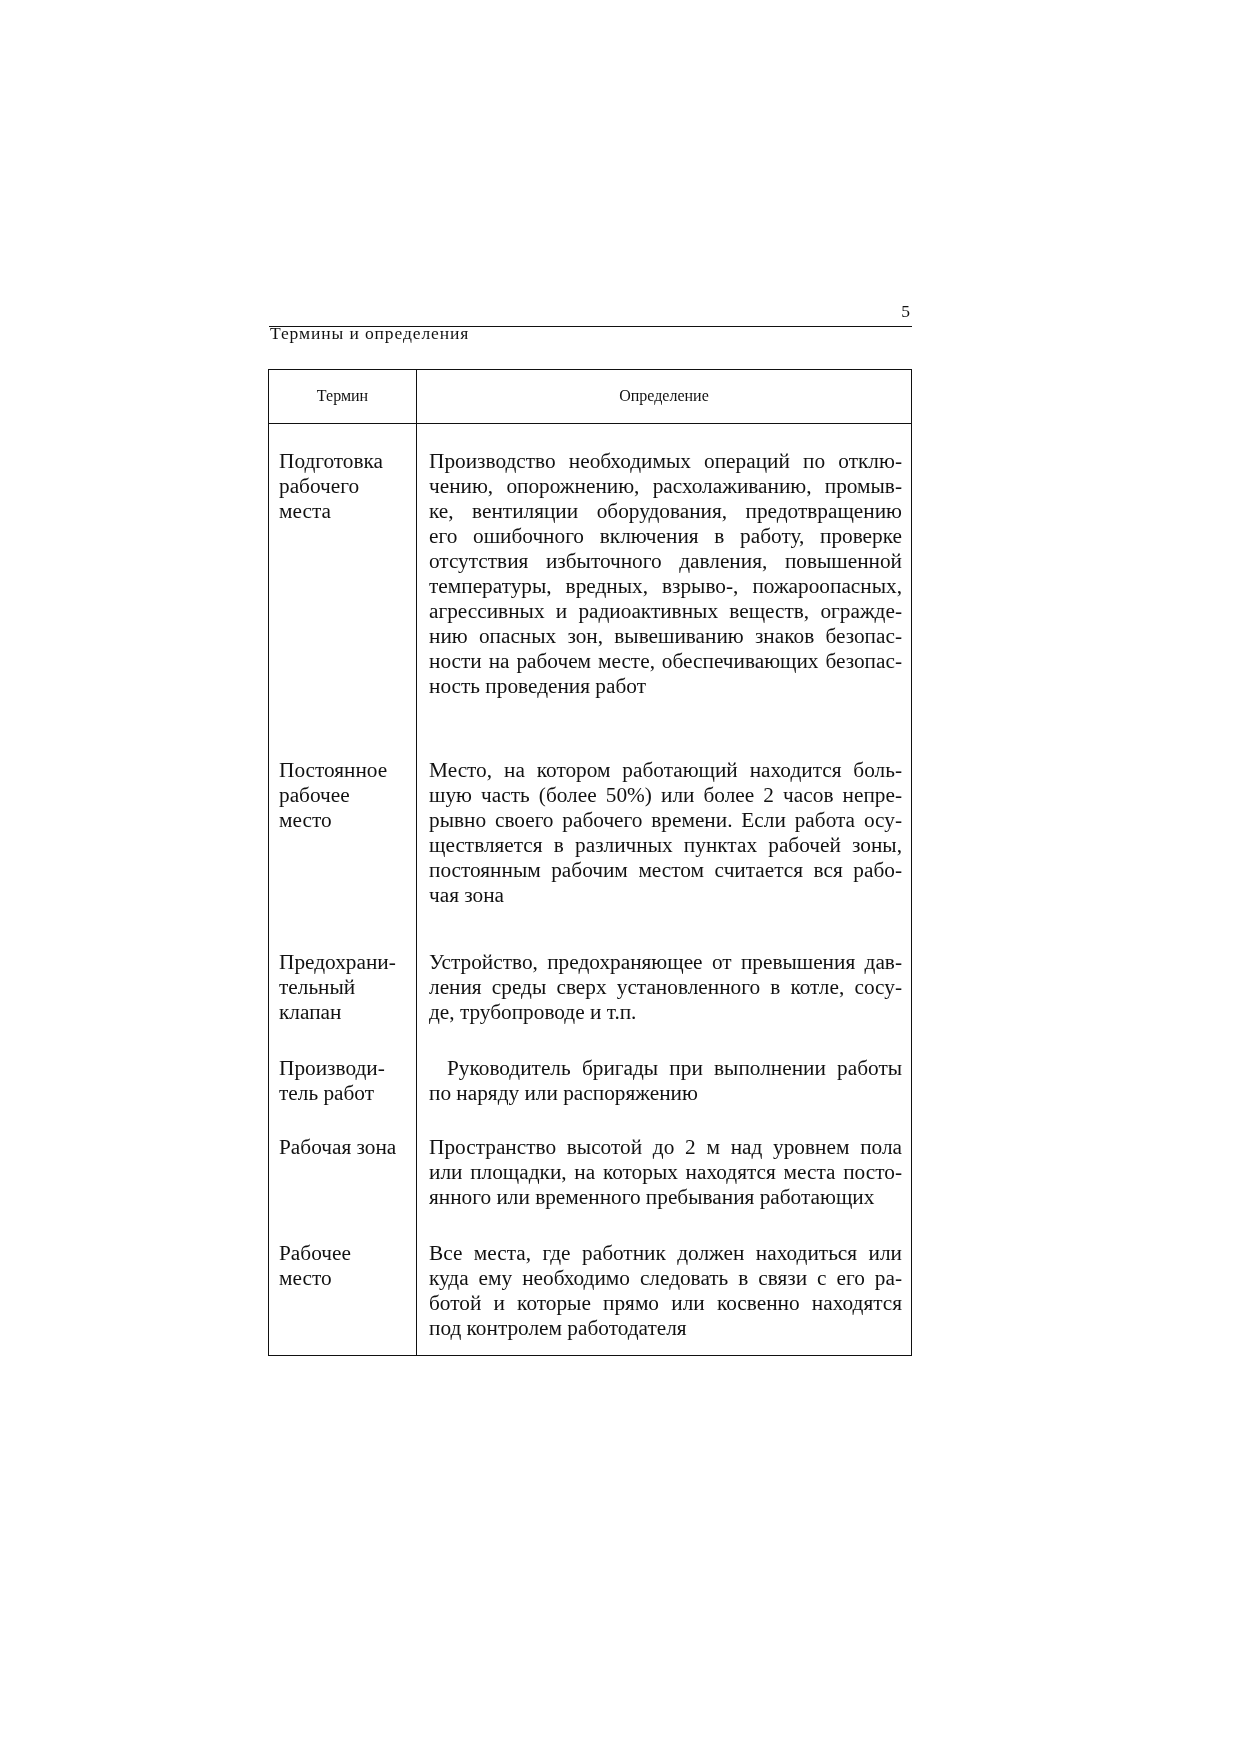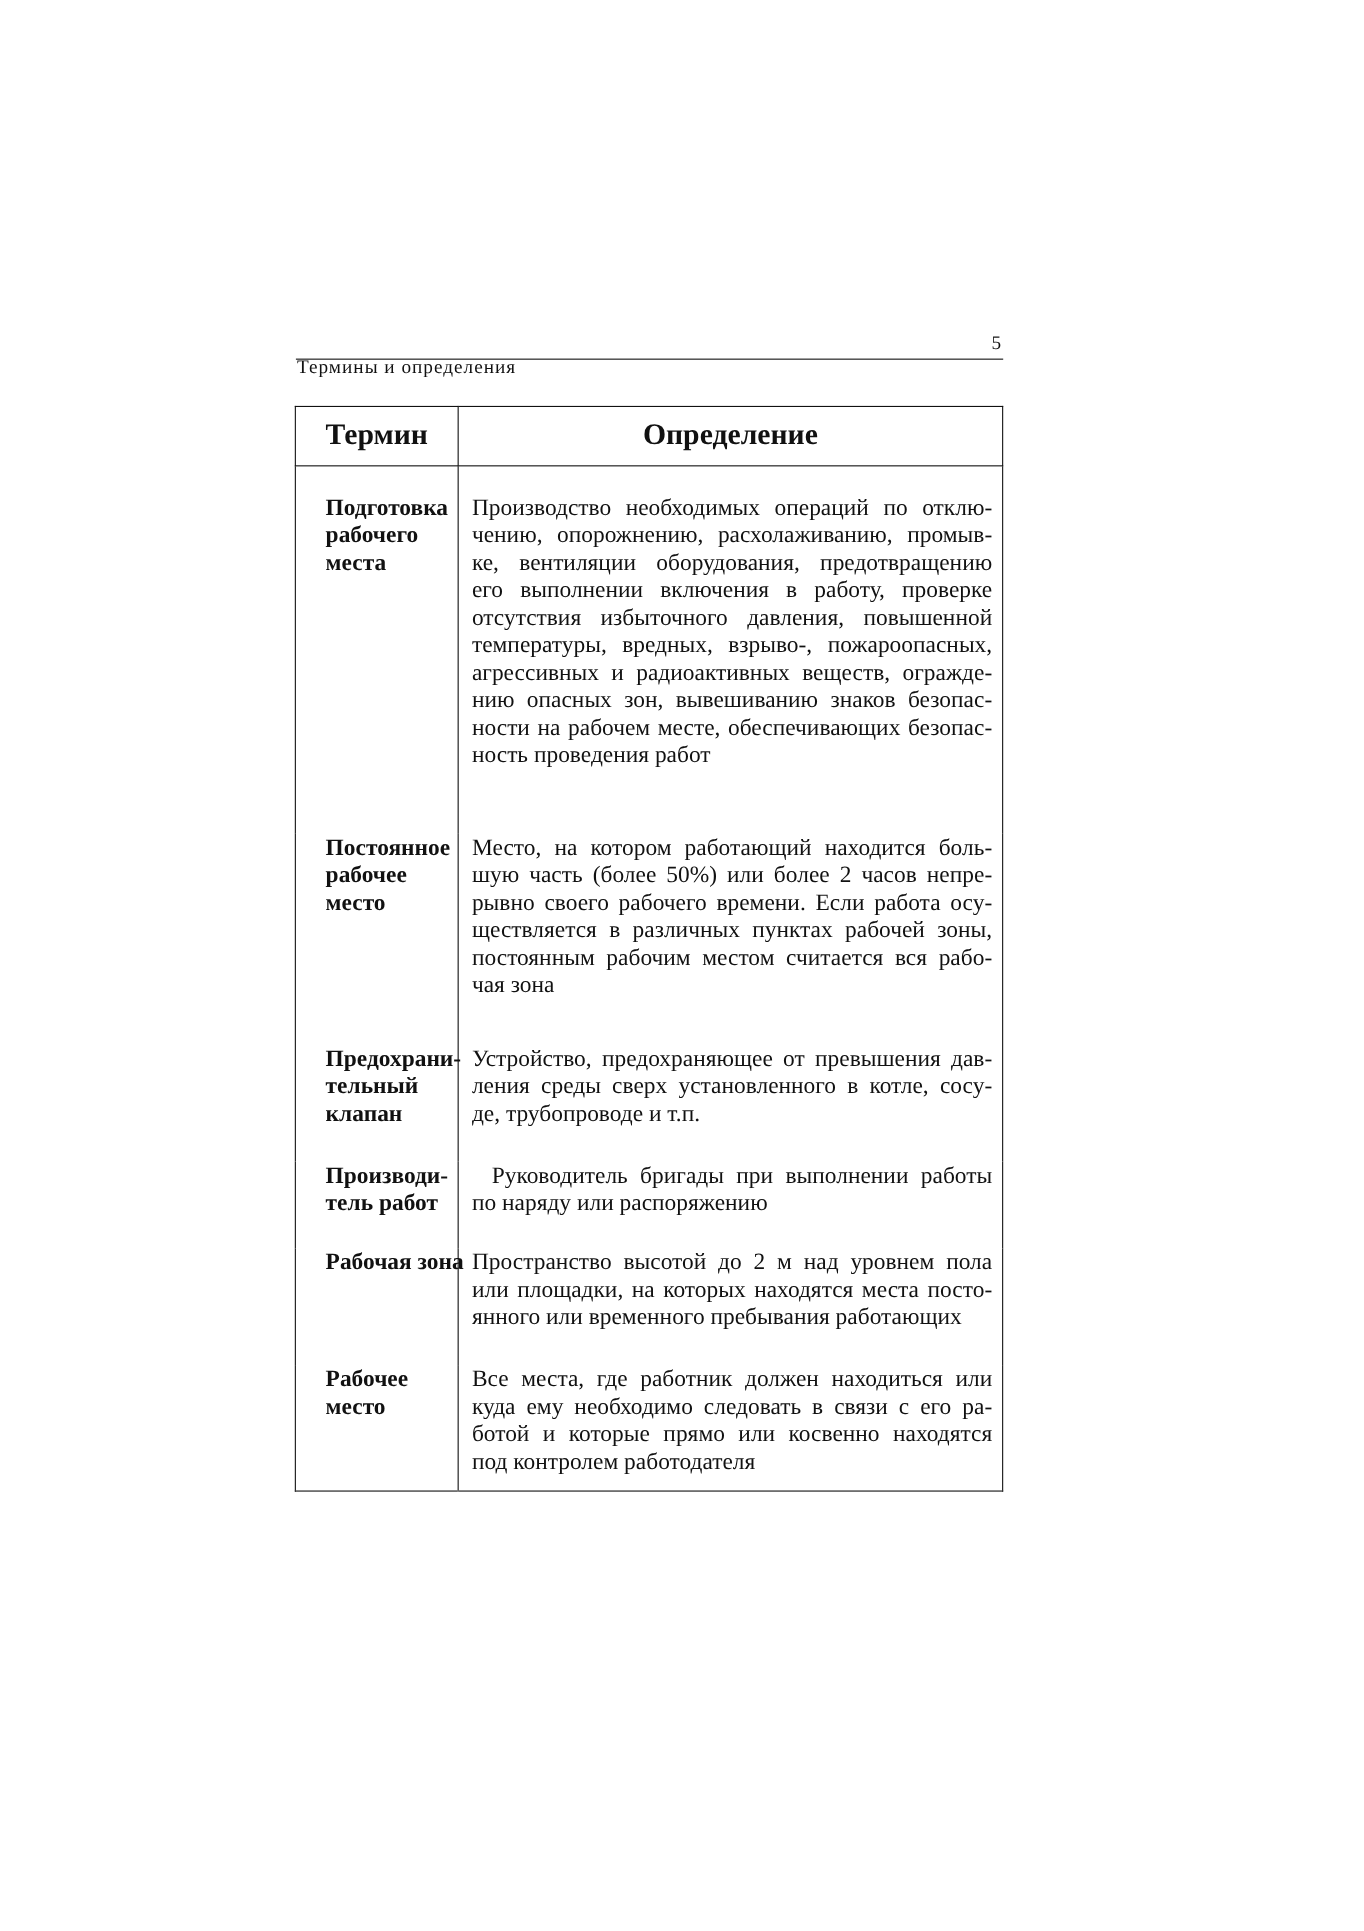--- a/index.html
+++ b/index.html
@@ -5,25 +5,25 @@
   html, body { margin: 0; padding: 0; background: #ffffff; }
   body { width: 1240px; height: 1755px; position: relative; overflow: hidden;
          font-family: "Liberation Serif", "DejaVu Serif", serif; color: #111; }
   .running-head { position: absolute; left: 269px; top: 300px; width: 643px; height: 26px;
                   border-bottom: 1.5px solid #111; }
   .running-head .title { position: absolute; left: 1px; top: 0; font-size: 17.5px; letter-spacing: 0.9px; line-height: 22px; margin-top: 22px; }
   .running-head .page-num { position: absolute; right: 2px; top: 0; font-size: 17.5px; line-height: 22px; }
   table.terms { position: absolute; left: 268px; top: 369px; width: 644px; height: 987px;
                 border-collapse: collapse; border: 1.5px solid #111; table-layout: fixed; }
   table.terms col.c1 { width: 148px; }
-  table.terms th { font-weight: bold; font-size: 27px; height: 51px; padding: 0;
+  table.terms th { font-weight: normal; font-size: 16px; height: 51px; padding: 0;
                    border: 1.5px solid #111; text-align: center; vertical-align: middle; }
   table.terms th.h1 { padding-bottom: 2px; }
   table.terms td { font-size: 21.3px; line-height: 25px; vertical-align: top; padding: 0; }
-  table.terms td.term { border-right: 1.5px solid #111; padding-left: 27px; padding-right: 4px; font-weight: bold; }
+  table.terms td.term { border-right: 1.5px solid #111; padding-left: 10px; padding-right: 4px; }
   table.terms td.def { padding-left: 12px; padding-right: 9px; text-align: justify; }
   table.terms tr.row td { padding-top: 0; padding-bottom: 19px; }
   table.terms tr.row.first td { padding-top: 25px; }
   table.terms tr.row.last td { padding-bottom: 0; }
   table.terms tr.filler td { height: auto; }
   .line { display: block; white-space: nowrap; text-align-last: justify; }
   .line.end { text-align-last: left; }
 </style>
 </head>
 <body>
@@ -48,21 +48,21 @@
       <tr class="row first">
         <td class="term">
           <span class="line end">Подготовка</span>
           <span class="line end">рабочего</span>
           <span class="line end">места</span>
         </td>
         <td class="def">
           <span class="line" style="letter-spacing: 0px;">Производство необходимых операций по отклю-</span>
           <span class="line" style="letter-spacing: 0px;">чению, опорожнению, расхолаживанию, промыв-</span>
           <span class="line" style="letter-spacing: 0px;">ке, вентиляции оборудования, предотвращению</span>
-          <span class="line" style="letter-spacing: 0px;">его выполнении включения в работу, проверке</span>
+          <span class="line" style="letter-spacing: 0px;">его ошибочного включения в работу, проверке</span>
           <span class="line" style="letter-spacing: 0px;">отсутствия избыточного давления, повышенной</span>
           <span class="line" style="letter-spacing: 0px;">температуры, вредных, взрыво-, пожароопасных,</span>
           <span class="line" style="letter-spacing: 0px;">агрессивных и радиоактивных веществ, огражде-</span>
           <span class="line" style="letter-spacing: 0px;">нию опасных зон, вывешиванию знаков безопас-</span>
           <span class="line" style="letter-spacing: 0px;">ности на рабочем месте, обеспечивающих безопас-</span>
           <span class="line end">ность проведения работ</span>
         </td>
       </tr>
       <tr class="row">
         <td class="term">

